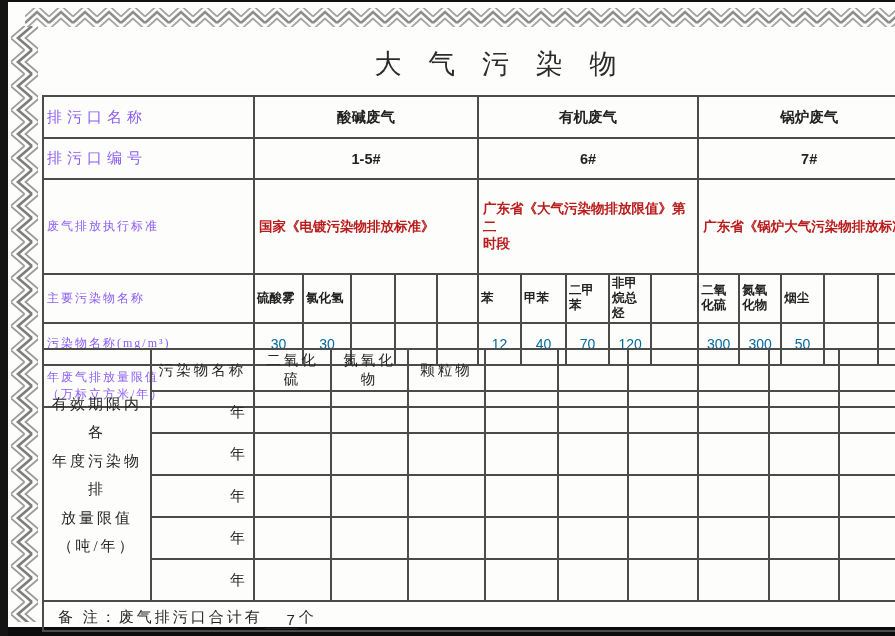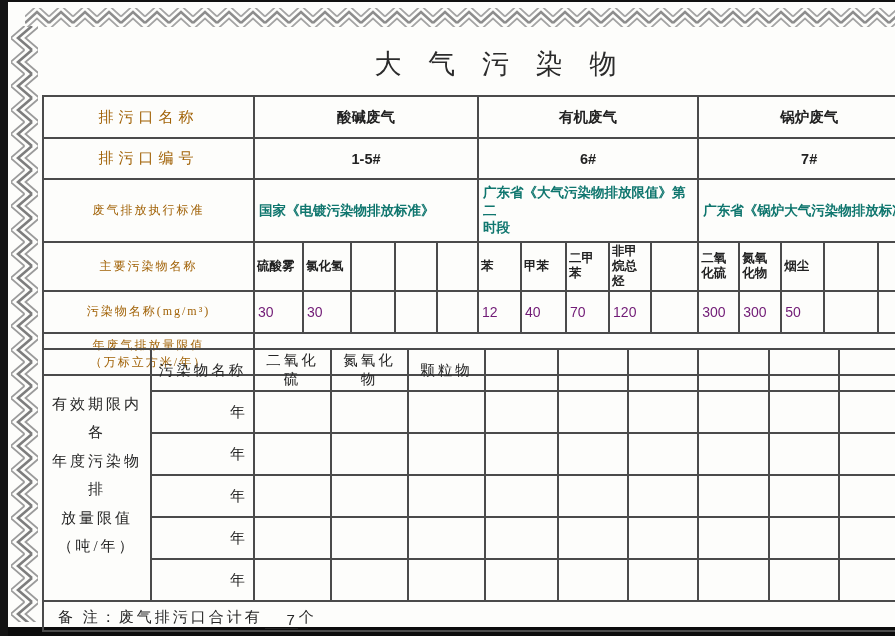--- a/index.html
+++ b/index.html
@@ -10,29 +10,29 @@
   .edge-bottom{position:absolute;left:0;top:627px;width:895px;height:9px;background:#0c0c0c;}
   .bz-top{position:absolute;left:25px;top:8px;}
   .bz-left{position:absolute;left:11px;top:26px;}
   .doc-title{position:absolute;top:46px;left:100px;width:800px;text-align:center;
              font-size:27px;letter-spacing:9px;color:#2c2c2c;word-spacing:2px;}
   table{border-collapse:collapse;table-layout:fixed;position:absolute;background:transparent;}
   td{border:2px solid #4b4b4b;padding:0 3px;vertical-align:middle;font-size:14px;overflow:hidden;}
   .t-top{left:42px;top:95px;width:877px;}
   .t-bottom{left:42px;top:348px;width:877px;}
   .h41{height:41px}.h42{height:42px}.h44{height:44px}
-  .lbl{text-align:center;letter-spacing:5px;font-size:15px;white-space:pre-line;color:#a16207;border-radius:12px;}
+  .lbl{text-align:left;letter-spacing:5px;font-size:15px;white-space:pre-line;color:#8b5cf6;border-radius:12px;}
   .lbl-sm{letter-spacing:2px;font-size:12px;}
   .val{font-family:"Liberation Sans",sans-serif;font-weight:600;text-align:center;font-size:14.5px;color:#222;}
   .std{font-family:"Liberation Sans",sans-serif;font-weight:600;text-align:left;font-size:13.5px;
-       white-space:pre-line;padding:4px 4px;line-height:1.3;color:#0f766e;}
+       white-space:pre-line;padding:20px 4px;line-height:1.3;color:#b91c1c;}
   .nowrap{white-space:nowrap;}
   .pol{font-family:"Liberation Sans",sans-serif;font-weight:600;font-size:12.5px;text-align:left;
        padding:1px 2px;line-height:1.2;color:#222;}
-  .num{font-family:"Liberation Sans",sans-serif;font-weight:500;font-size:14px;color:#701a75;margin-top:42px;}
+  .num{font-family:"Liberation Sans",sans-serif;font-weight:500;text-align:center;font-size:14px;color:#0369a1;margin-top:42px;}
   .side{text-align:center;font-size:15px;letter-spacing:3px;white-space:pre-line;line-height:1.9;color:#262626;}
   .bh{text-align:center;font-size:14.5px;letter-spacing:3px;color:#262626;}
   .yr{text-align:right;padding-right:8px;font-size:15px;color:#262626;}
   .remark{position:absolute;left:42px;top:600px;width:856px;height:25px;border:2px solid #4b4b4b;
           display:flex;align-items:flex-end;padding:0 0 3px 14px;font-size:15px;letter-spacing:3px;color:#262626;}
   .count-underline{display:inline-block;min-width:30px;border-bottom:1.5px solid #222;text-align:right;
           font-family:"Liberation Sans",sans-serif;font-size:15px;letter-spacing:0;
           margin:0 1px 0 2px;transform:translateY(2px);padding-right:3px;}
 </style>
 </head>

